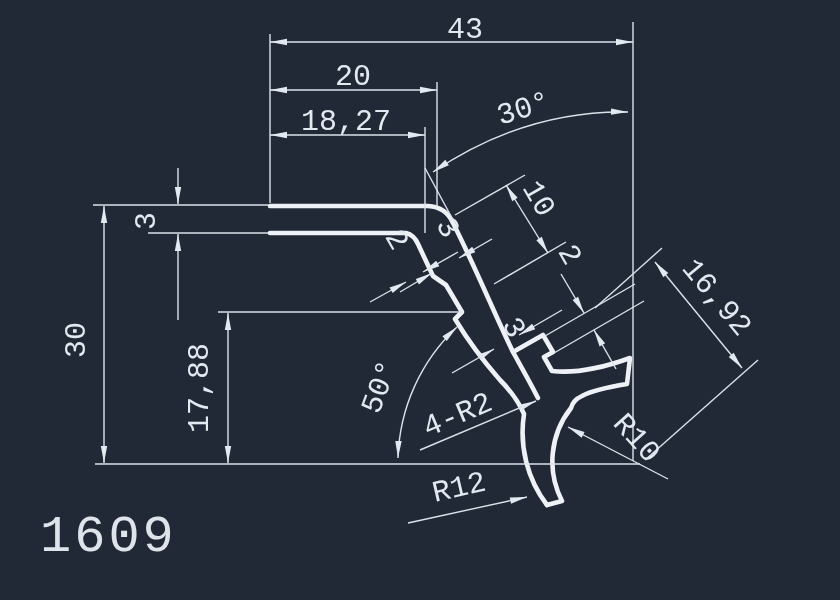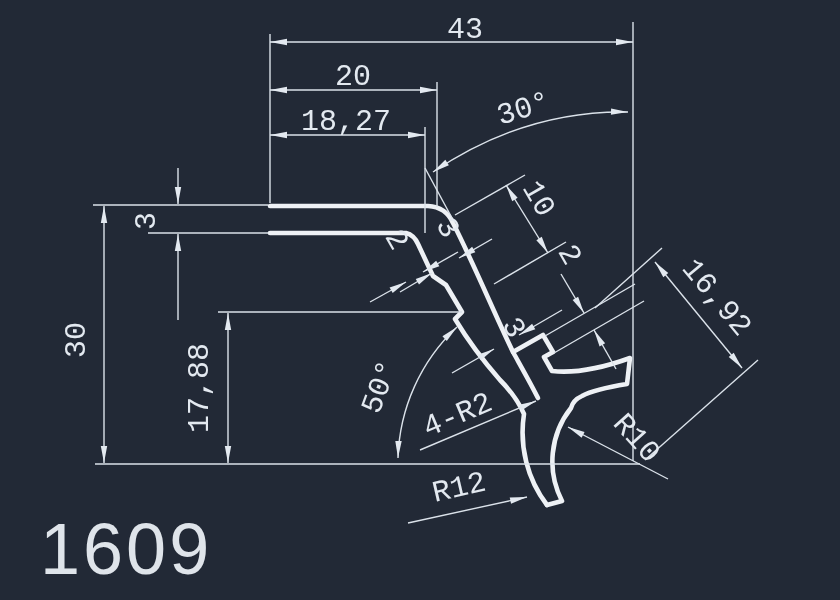--- a/index.html
+++ b/index.html
@@ -10,22 +10,22 @@
   }
   svg{position:absolute;left:0;top:0;}
   .profile{fill:none;stroke:#eef1f5;stroke-width:4.6;stroke-linejoin:round;stroke-linecap:round;}
   .dim{fill:none;stroke:#dbe2ea;stroke-width:1.4;}
   .dt{
     font-family:"Liberation Mono","DejaVu Sans Mono",monospace;
     font-size:30px;fill:#e3e9f0;text-anchor:middle;letter-spacing:0px;
   }
   #part-number{
     position:absolute;left:40px;top:508px;
-    font-size:72px;letter-spacing:3px;color:#dfe4ea;
-    font-family:Liberation Sans, sans-serif;
+    font-size:52px;letter-spacing:3px;color:#dfe4ea;
+    font-family:Liberation Mono, monospace;
     font-weight:400;
   }
 </style>
 </head>
 <body>
 
 <div id="stage">
   <svg width="840" height="600" viewBox="0 0 840 600">
     <defs>
       <marker id="arw" viewBox="-20 -5 22 10" refX="0" refY="0" markerWidth="22" markerHeight="10" orient="auto-start-reverse" markerUnits="userSpaceOnUse">

